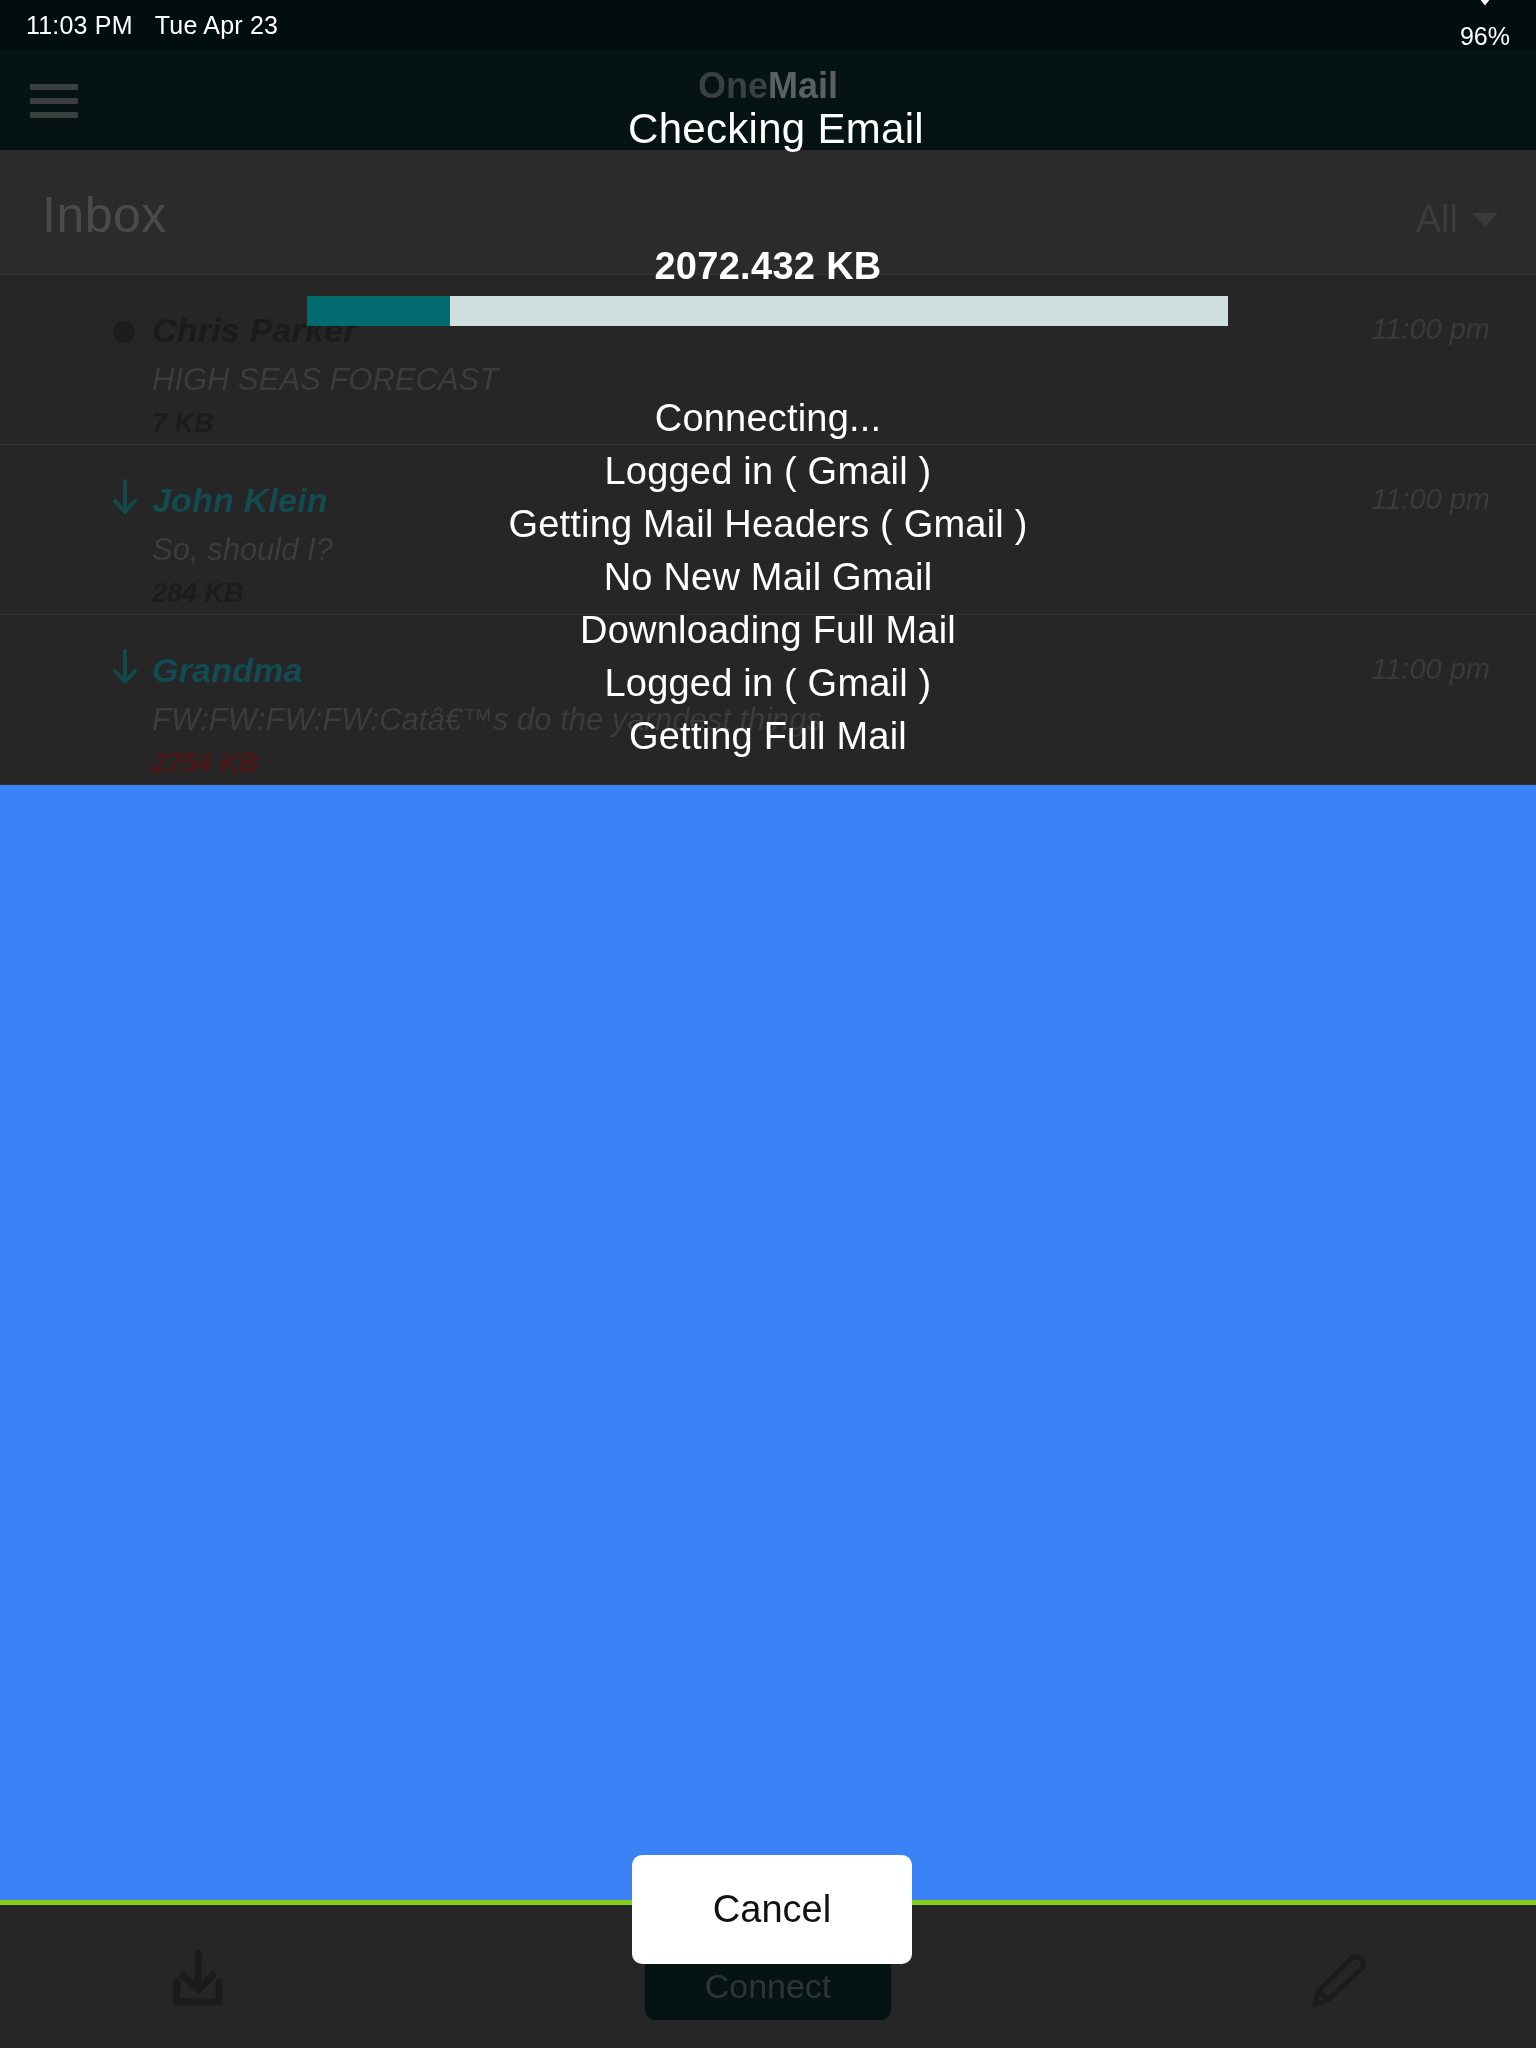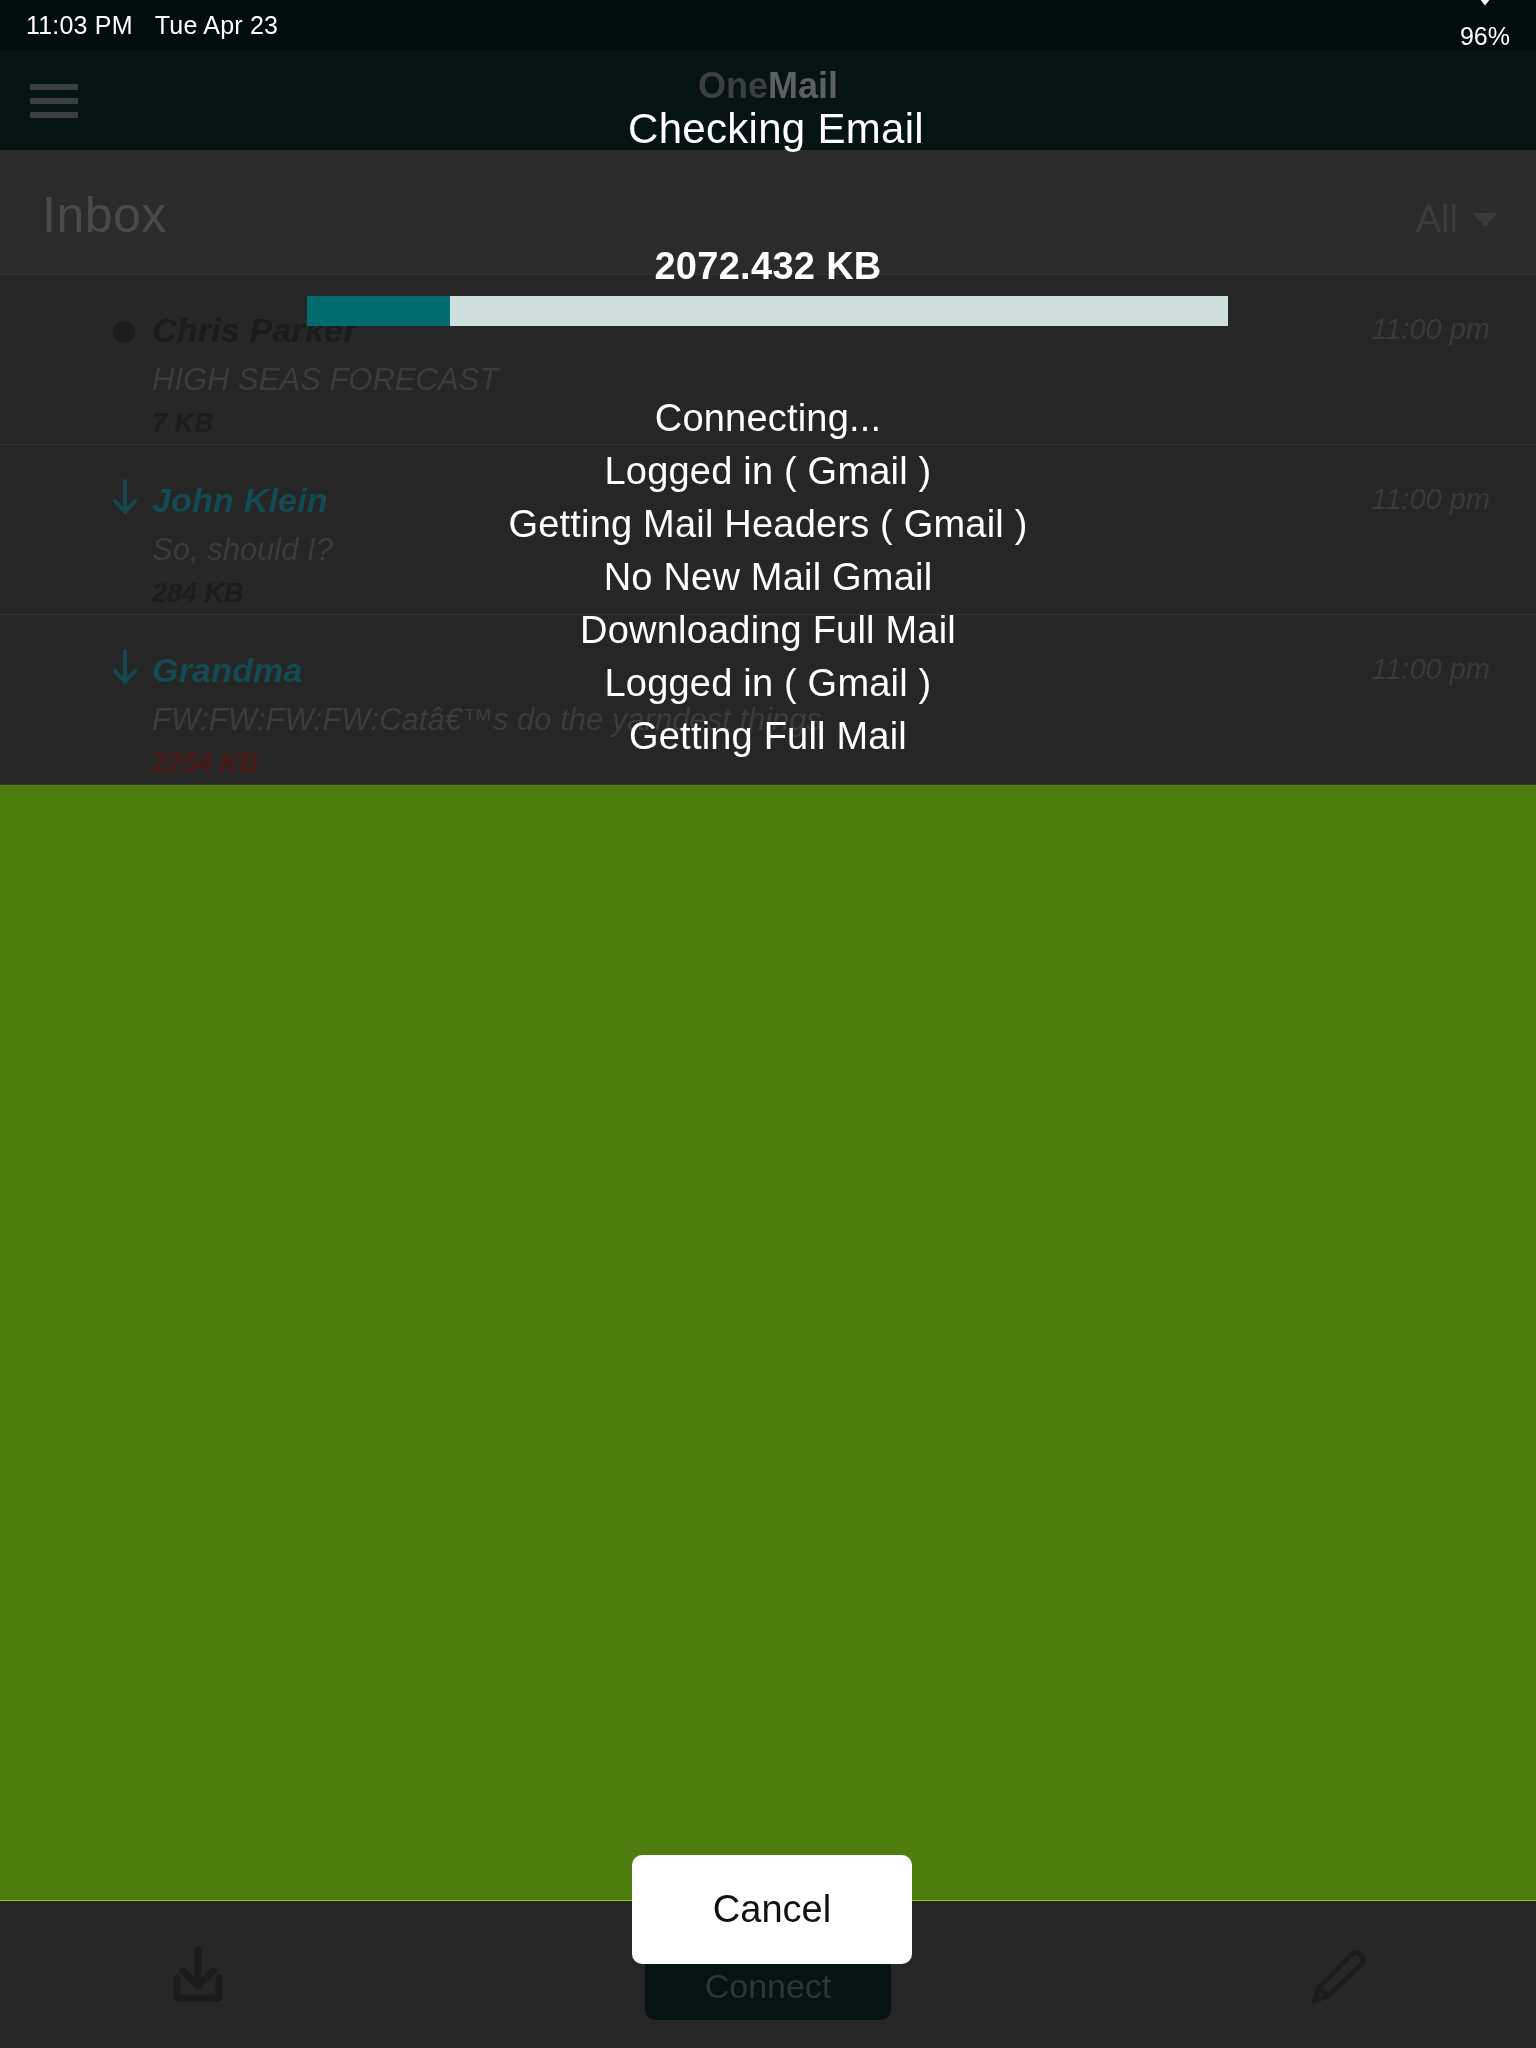--- a/index.html
+++ b/index.html
@@ -5,21 +5,21 @@
   * { margin:0; padding:0; box-sizing:border-box; }
   html, body {
     width:1536px; height:2048px;
     background:#000;
     font-family:"Liberation Sans", sans-serif;
     overflow:hidden;
   }
   .screen {
     position:relative;
     width:1536px; height:2048px;
-    background:#4d7c0f;
+    background:#3b82f6;
     overflow:hidden;
     padding-left:40px;
   }
 
   
   .statusbar {
     position:absolute; top:0; left:0;
     width:1536px; height:50px;
     background:#020e0d;
     display:flex; align-items:center;
@@ -120,21 +120,21 @@
   .mr-time {
     position:absolute; right:46px; top:38px;
     font-size:29px; color:#3a3a3a;
   }
 
   
   .toolbar {
     position:absolute; left:0; bottom:0;
     width:1536px; height:148px;
     background:#262626;
-    border-top:1px solid #84cc16;
+    border-top:5px solid #84cc16;
   }
   .tb-btn {
     position:absolute; top:36px;
     width:90px; height:80px;
     display:flex; align-items:center; justify-content:center;
   }
   .tb-left  { left:153px; }
   .tb-right { right:153px; }
   .tb-btn svg { display:block; }
 

